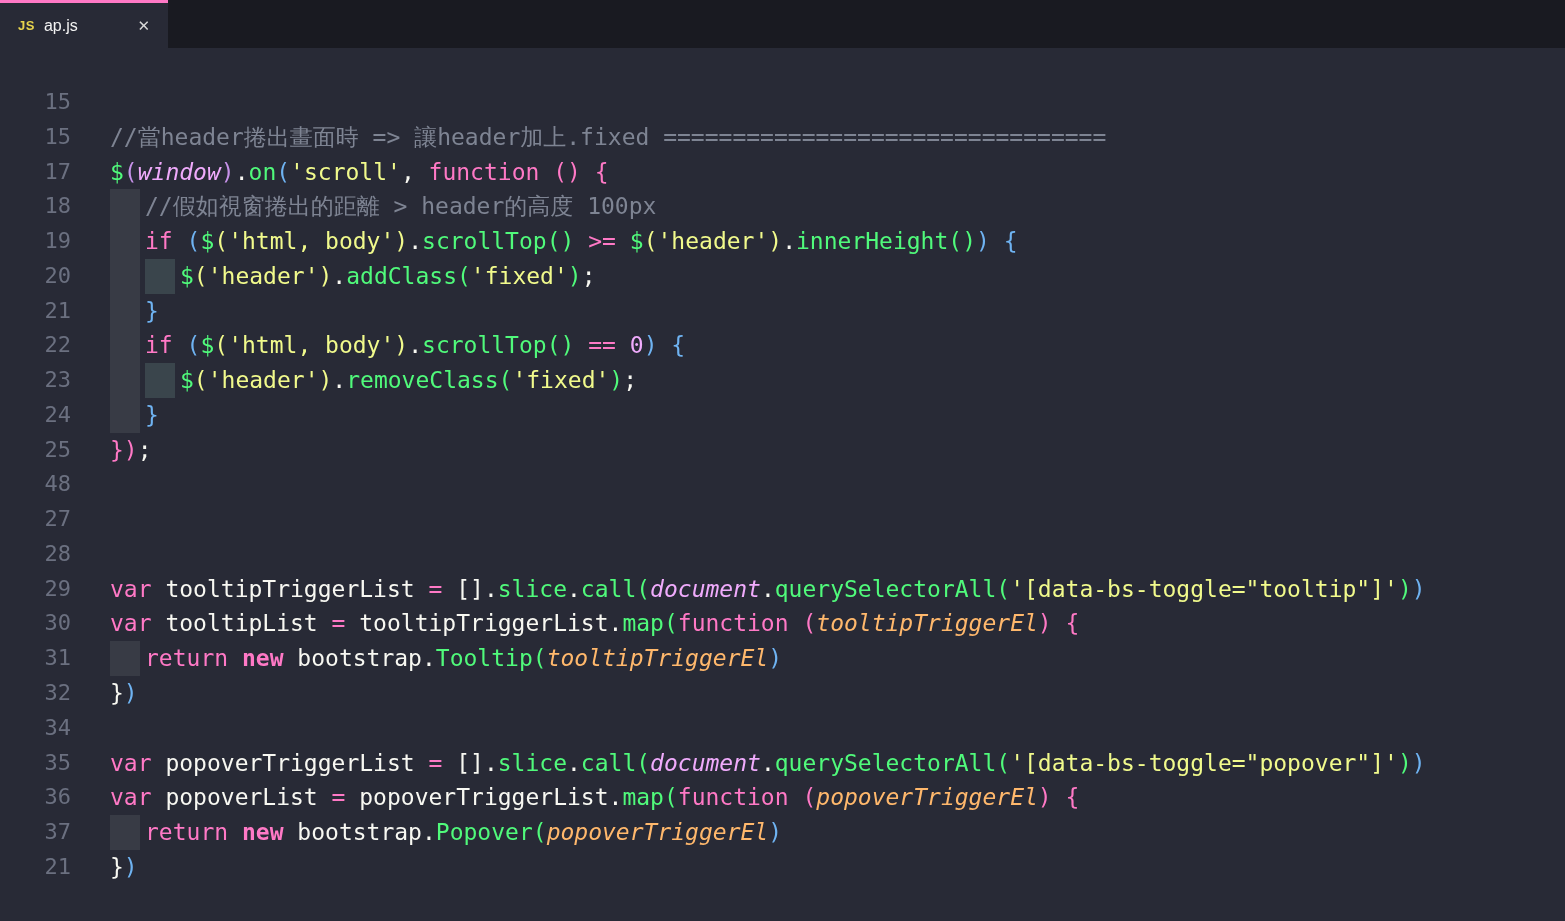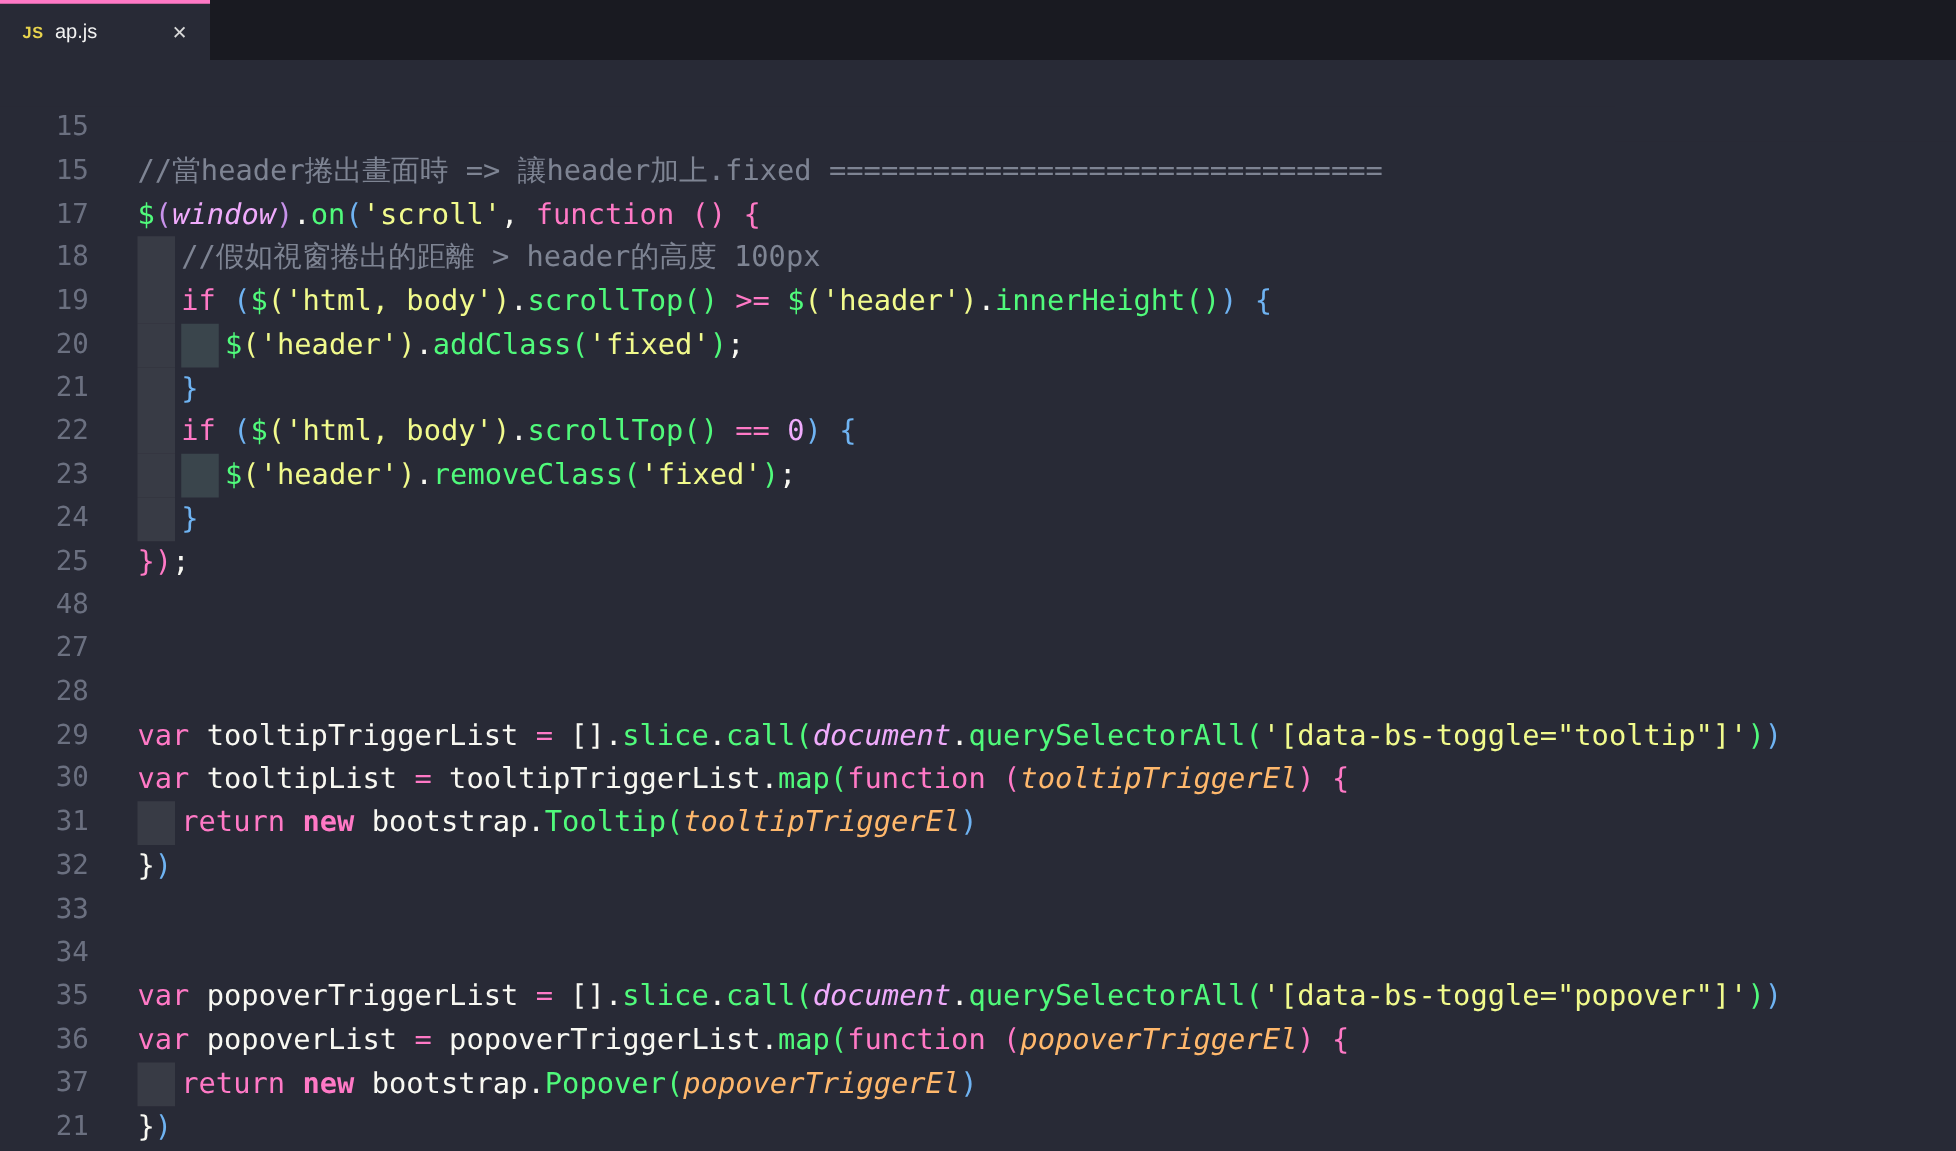--- a/index.html
+++ b/index.html
@@ -73,19 +73,18 @@
     <div class="row"><div class="gutter">23</div><div class="iblock l0" style="left: 110px;"></div><div class="iblock l1" style="left: 145px;"></div><div class="code" style="margin-left: 70px;"><span class="tok-g">$</span><span class="tok-y">(</span><span class="tok-y">'header'</span><span class="tok-y">)</span><span class="tok-f">.</span><span class="tok-g">removeClass</span><span class="tok-g">(</span><span class="tok-y">'fixed'</span><span class="tok-g">)</span><span class="tok-f">;</span></div></div>
     <div class="row"><div class="gutter">24</div><div class="iblock l0" style="left: 110px;"></div><div class="code" style="margin-left: 35px;"><span class="tok-b">}</span></div></div>
     <div class="row"><div class="gutter">25</div><div class="code" style="margin-left: 0px;"><span class="tok-p">})</span><span class="tok-f">;</span></div></div>
     <div class="row"><div class="gutter">48</div><div class="code" style="margin-left: 0px;"></div></div>
     <div class="row"><div class="gutter">27</div><div class="code" style="margin-left: 0px;"></div></div>
     <div class="row"><div class="gutter">28</div><div class="code" style="margin-left: 0px;"></div></div>
     <div class="row"><div class="gutter">29</div><div class="code" style="margin-left: 0px;"><span class="tok-p">var</span><span class="tok-f"> tooltipTriggerList </span><span class="tok-p">=</span><span class="tok-f"> [].</span><span class="tok-g">slice</span><span class="tok-f">.</span><span class="tok-g">call</span><span class="tok-g">(</span><span class="tok-u it">document</span><span class="tok-f">.</span><span class="tok-g">querySelectorAll</span><span class="tok-g">(</span><span class="tok-y">'[data-bs-toggle="tooltip"]'</span><span class="tok-g">)</span><span class="tok-b">)</span></div></div>
     <div class="row"><div class="gutter">30</div><div class="code" style="margin-left: 0px;"><span class="tok-p">var</span><span class="tok-f"> tooltipList </span><span class="tok-p">=</span><span class="tok-f"> tooltipTriggerList.</span><span class="tok-g">map</span><span class="tok-g">(</span><span class="tok-p">function</span><span class="tok-f"> </span><span class="tok-p">(</span><span class="tok-o it">tooltipTriggerEl</span><span class="tok-p">)</span><span class="tok-f"> </span><span class="tok-p">{</span></div></div>
     <div class="row"><div class="gutter">31</div><div class="iblock l0" style="left: 110px;"></div><div class="code" style="margin-left: 35px;"><span class="tok-p">return</span><span class="tok-f"> </span><span class="tok-p bd">new</span><span class="tok-f"> bootstrap.</span><span class="tok-g">Tooltip</span><span class="tok-g">(</span><span class="tok-o it">tooltipTriggerEl</span><span class="tok-b">)</span></div></div>
     <div class="row"><div class="gutter">32</div><div class="code" style="margin-left: 0px;"><span class="tok-f">}</span><span class="tok-b">)</span></div></div>
-    <div class="row"><div class="gutter">33</div><div class="code" style="margin-left: 0px;"></div></div>
     <div class="row"><div class="gutter">34</div><div class="code" style="margin-left: 0px;"></div></div>
     <div class="row"><div class="gutter">35</div><div class="code" style="margin-left: 0px;"><span class="tok-p">var</span><span class="tok-f"> popoverTriggerList </span><span class="tok-p">=</span><span class="tok-f"> [].</span><span class="tok-g">slice</span><span class="tok-f">.</span><span class="tok-g">call</span><span class="tok-g">(</span><span class="tok-u it">document</span><span class="tok-f">.</span><span class="tok-g">querySelectorAll</span><span class="tok-g">(</span><span class="tok-y">'[data-bs-toggle="popover"]'</span><span class="tok-g">)</span><span class="tok-b">)</span></div></div>
     <div class="row"><div class="gutter">36</div><div class="code" style="margin-left: 0px;"><span class="tok-p">var</span><span class="tok-f"> popoverList </span><span class="tok-p">=</span><span class="tok-f"> popoverTriggerList.</span><span class="tok-g">map</span><span class="tok-g">(</span><span class="tok-p">function</span><span class="tok-f"> </span><span class="tok-p">(</span><span class="tok-o it">popoverTriggerEl</span><span class="tok-p">)</span><span class="tok-f"> </span><span class="tok-p">{</span></div></div>
     <div class="row"><div class="gutter">37</div><div class="iblock l0" style="left: 110px;"></div><div class="code" style="margin-left: 35px;"><span class="tok-p">return</span><span class="tok-f"> </span><span class="tok-p bd">new</span><span class="tok-f"> bootstrap.</span><span class="tok-g">Popover</span><span class="tok-g">(</span><span class="tok-o it">popoverTriggerEl</span><span class="tok-b">)</span></div></div>
     <div class="row"><div class="gutter">21</div><div class="code" style="margin-left: 0px;"><span class="tok-f">}</span><span class="tok-b">)</span></div></div>
   </div>
 
 </body></html>

